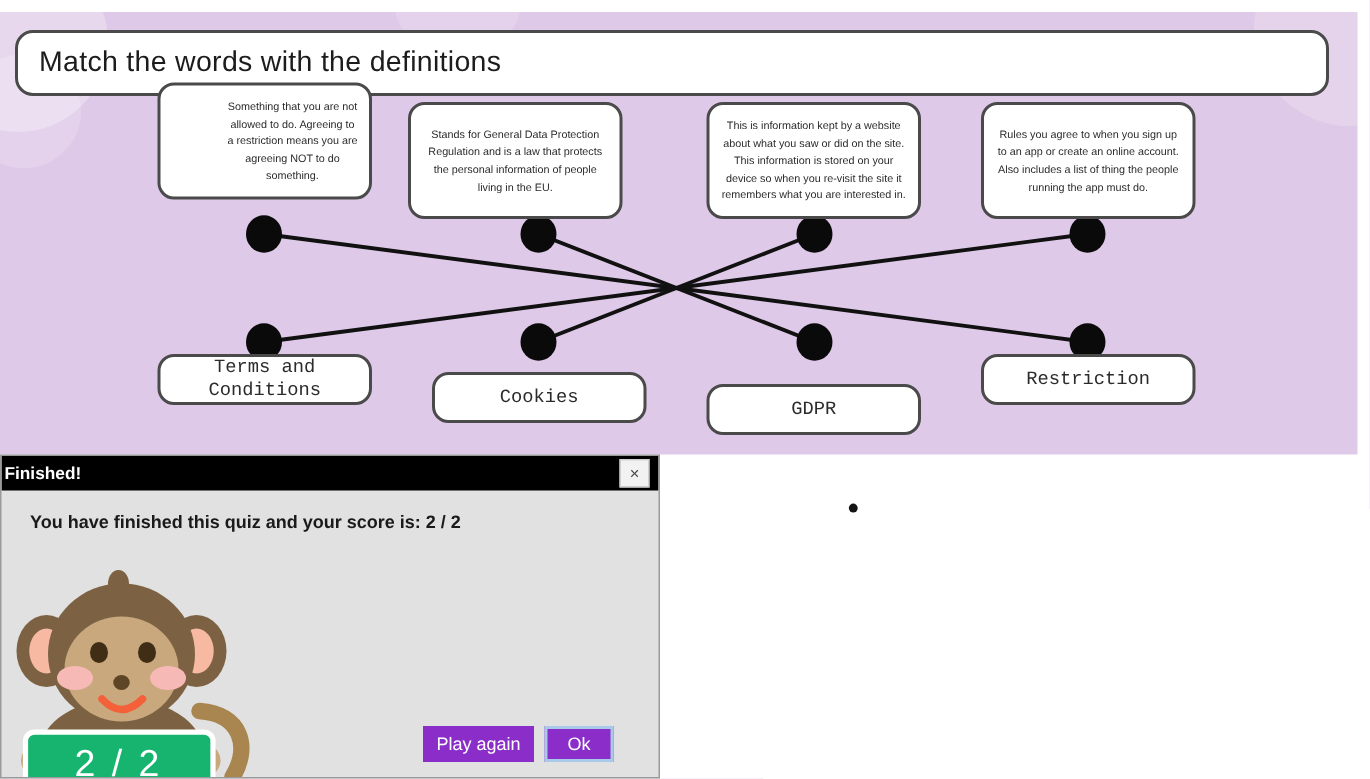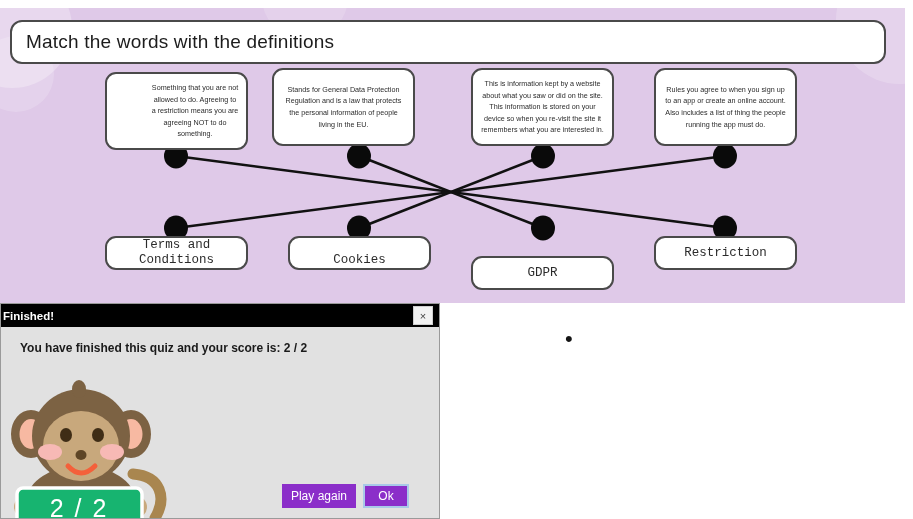--- a/index.html
+++ b/index.html
@@ -80,27 +80,27 @@
   .ans-card {
     width: 143px;
     height: 34px;
     font-size: 12.5px;
     line-height: 1.2;
     font-family: Liberation Mono, monospace;
   }
   .def-card .card-text, .ans-card .card-text { display: block; width: 100%; }
 
   
-  #def-0 { left: 105px; top: 64px; padding-left: 44px; }
+  #def-0 { left: 105px; top: 47px; padding-left: 44px; }
   #def-1 { left: 272px; top: 60px; }
   #def-2 { left: 471px; top: 60px; }
   #def-3 { left: 654px; top: 60px; }
 
   #ans-0 { left: 105px; top: 228px; }
-  #ans-1 { left: 288px; top: 228px; align-items: flex-end; }
+  #ans-1 { left: 288px; top: 240px; }
   #ans-2 { left: 471px; top: 228px; margin-top: 20px; }
   #ans-3 { left: 654px; top: 228px; }
 
   
   #connectors {
     position: absolute;
     left: 0;
     top: 0;
     width: 905px;
     height: 295px;

